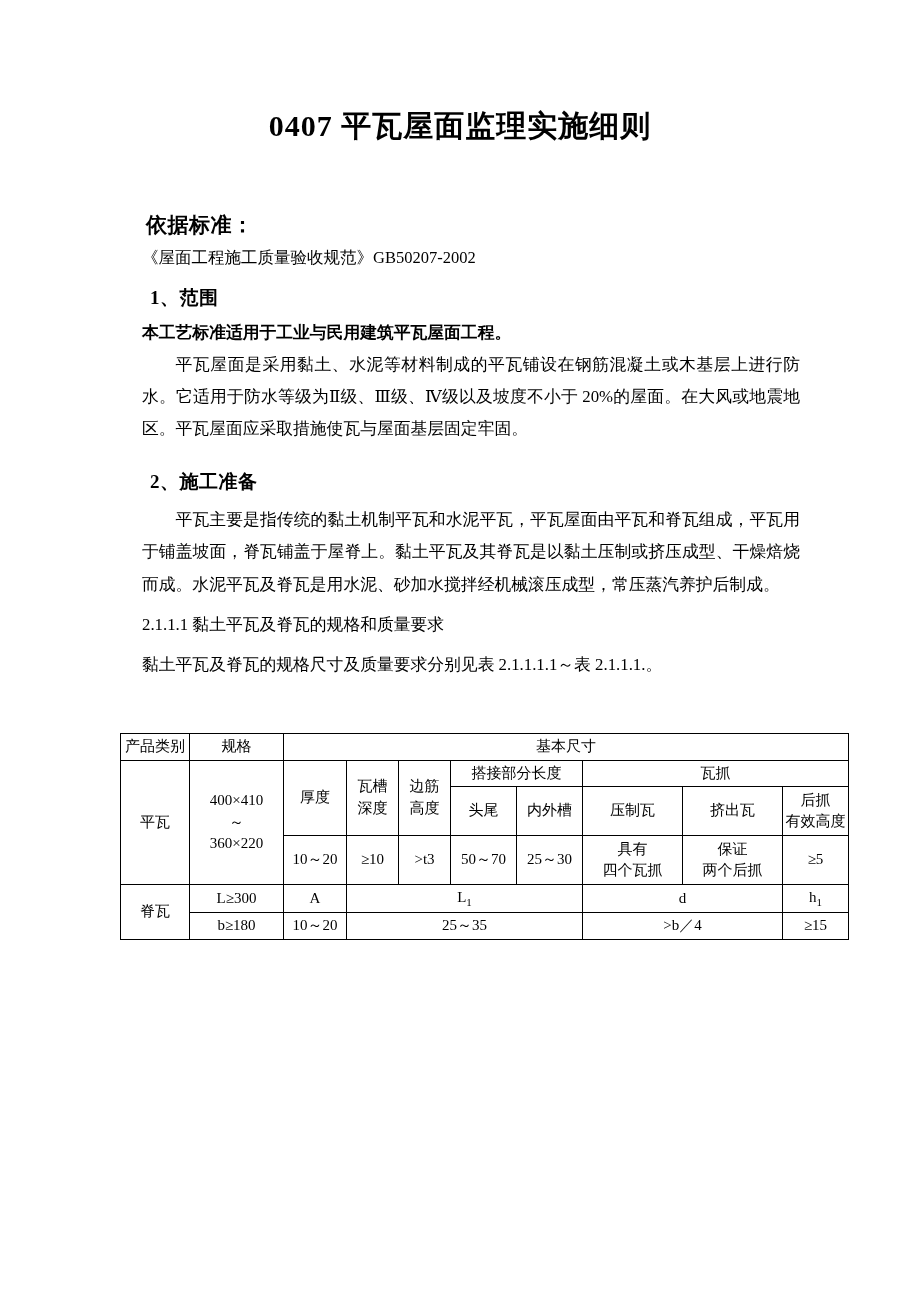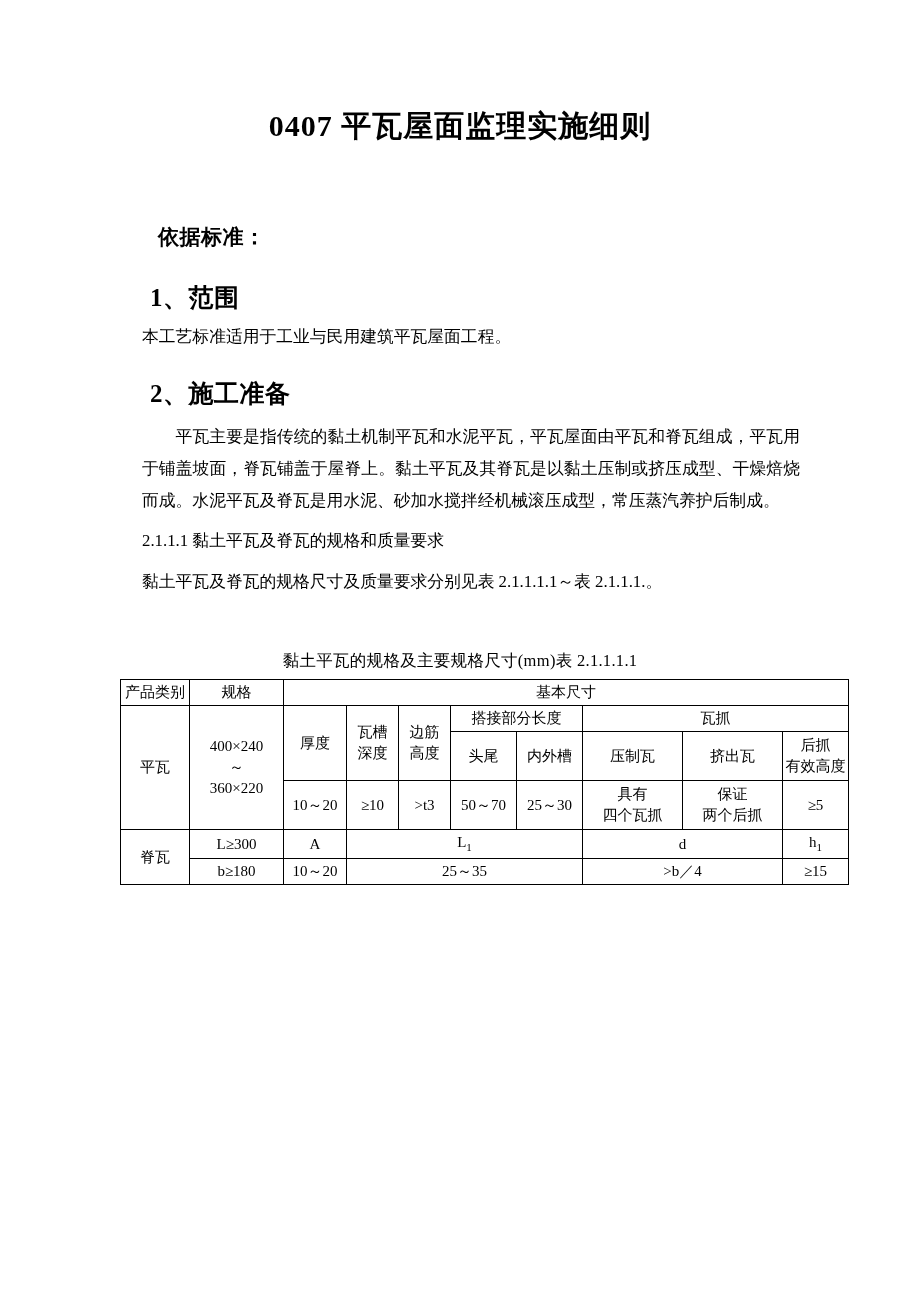--- a/index.html
+++ b/index.html
@@ -40,53 +40,53 @@
   .content {
     margin: 0 auto;
     width: 680px;
     padding-left: 22px;
     box-sizing: border-box;
   }
 
   .h-standards {
     font-size: 21px;
     font-weight: bold;
-    margin: 16px;
+    margin: 4px;
     padding-top: 64px;
     line-height: 1.3;
     letter-spacing: 0.5px;
   }
 
   .std-line {
     font-size: 16.5px;
     line-height: 1.62;
     margin: 0;
     padding-top: 2px;
     white-space: nowrap;
   }
   .std-line.first { padding-top: 14px; }
 
   .h2 {
-    font-size: 25px;
+    font-size: 19px;
     font-weight: bold;
     margin: 0;
     padding: 12px 0 0 8px;
     line-height: 1.5;
     letter-spacing: 0.5px;
   }
   .h2.sect2 { padding-top: 22px; }
 
   .para {
     font-size: 16.8px;
     line-height: 1.92;
     margin: 0;
     text-align: justify;
     text-justify: inter-ideograph;
   }
-  .para.ind0 { padding-top: 4px; }
+  .para.ind0 { padding-top: 4px; font-weight: bold; }
   .para.indent { text-indent: 2em; }
   .para.gap { padding-top: 14px; }
   .para.gap-sm { padding-top: 8px; }
 
   
   .table-wrap {
     margin: 0 auto;
     width: 680px;
     padding-top: 52px;
   }
@@ -120,33 +120,34 @@
 <body>
 
 <div class="page">
 
   <h1 class="doc-title">0407 平瓦屋面监理实施细则</h1>
 
   <div class="content">
 
     <div class="h-standards">依据标准：</div>
 
+    <div class="std-line">《屋面工程施工质量验收规范》GB50207-2002</div>
 
     <div class="h2">1、范围</div>
     <p class="para ind0">本工艺标准适用于工业与民用建筑平瓦屋面工程。</p>
+    <p class="para indent">平瓦屋面是采用黏土、水泥等材料制成的平瓦铺设在钢筋混凝土或木基层上进行防水。它适用于防水等级为Ⅱ级、Ⅲ级、Ⅳ级以及坡度不小于 20%的屋面。在大风或地震地区。平瓦屋面应采取措施使瓦与屋面基层固定牢固。</p>
 
     <div class="h2 sect2">2、施工准备</div>
     <p class="para indent gap-sm">平瓦主要是指传统的黏土机制平瓦和水泥平瓦，平瓦屋面由平瓦和脊瓦组成，平瓦用于铺盖坡面，脊瓦铺盖于屋脊上。黏土平瓦及其脊瓦是以黏土压制或挤压成型、干燥焙烧而成。水泥平瓦及脊瓦是用水泥、砂加水搅拌经机械滚压成型，常压蒸汽养护后制成。</p>
     <p class="para gap-sm">2.1.1.1 黏土平瓦及脊瓦的规格和质量要求</p>
     <p class="para gap-sm">黏土平瓦及脊瓦的规格尺寸及质量要求分别见表 2.1.1.1.1～表 2.1.1.1.。</p>
 
   </div>
 
   <div class="table-wrap">
-    <div class="table-caption">黏土平瓦的规格及主要规格尺寸(mm)表 2.1.1.1.1</div>
 
     <table class="spec">
       <colgroup>
         <col style="width:69px">
         <col style="width:94px">
         <col style="width:63px">
         <col style="width:52px">
         <col style="width:52px">
         <col style="width:66px">
         <col style="width:66px">
@@ -158,21 +159,21 @@
       <tbody>
           <tr>
         <td rowspan="1">产品类别</td>
         <td rowspan="1">规格</td>
         <td colspan="8">基本尺寸</td>
       </tr>
 
       <tr>
         <td rowspan="3">平瓦</td>
         <td rowspan="3">
-          <span class="cell-two-line">400×240</span>
+          <span class="cell-two-line">400×410</span>
           <span class="cell-two-line">～</span>
           <span class="cell-two-line">360×220</span>
         </td>
         <td rowspan="2">厚度</td>
         <td rowspan="2">
           <span class="cell-two-line">瓦槽</span>
           <span class="cell-two-line">深度</span>
         </td>
         <td rowspan="2">
           <span class="cell-two-line">边筋</span>

